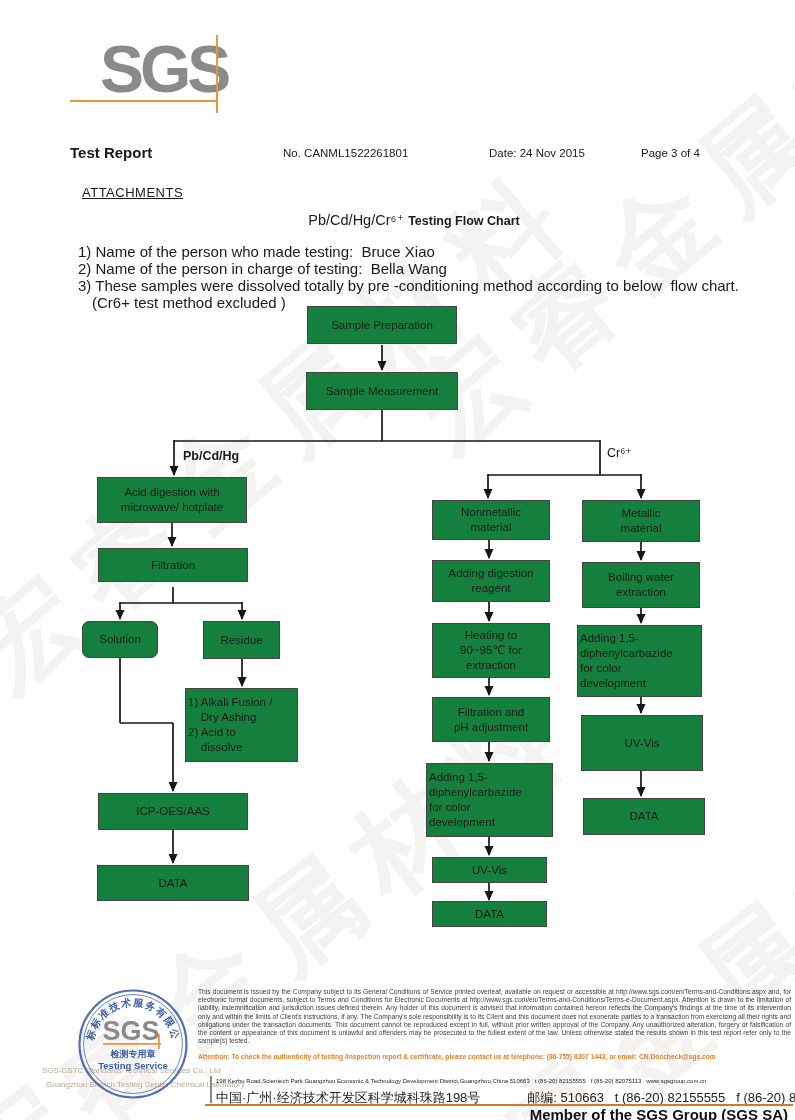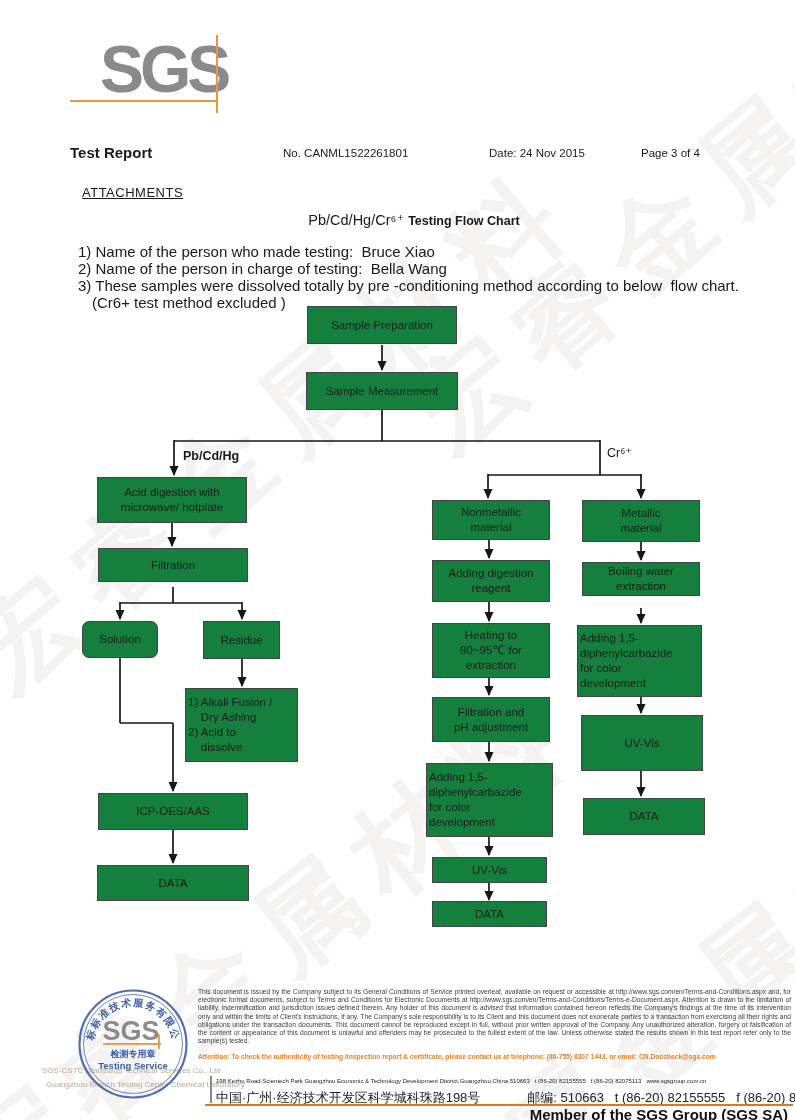--- a/index.html
+++ b/index.html
@@ -137,21 +137,21 @@
 pH adjustment</div>
   <div class="fbox left-align" style="left:426px;top:763px;width:127px;height:74px;">Adding 1,5-
 diphenylcarbazide
 for color
 development</div>
   <div class="fbox" style="left:432px;top:857px;width:115px;height:26px;">UV-Vis</div>
   <div class="fbox" style="left:432px;top:901px;width:115px;height:26px;">DATA</div>
 
   <div class="fbox" style="left:582px;top:500px;width:118px;height:42px;">Metallic
 material</div>
-  <div class="fbox" style="left:582px;top:562px;width:118px;height:34px;">Boiling water
+  <div class="fbox" style="left:582px;top:562px;width:118px;height:46px;">Boiling water
 extraction</div>
   <div class="fbox left-align" style="left:577px;top:625px;width:125px;height:72px;">Adding 1,5-
 diphenylcarbazide
 for color
 development</div>
   <div class="fbox" style="left:581px;top:715px;width:122px;height:56px;">UV-Vis</div>
   <div class="fbox" style="left:583px;top:798px;width:122px;height:37px;">DATA</div>
 
   <div class="legal">This document is issued by the Company subject to its General Conditions of Service printed overleaf, available on request or accessible at http://www.sgs.com/en/Terms-and-Conditions.aspx and, for electronic format documents, subject to Terms and Conditions for Electronic Documents at http://www.sgs.com/en/Terms-and-Conditions/Terms-e-Document.aspx. Attention is drawn to the limitation of liability, indemnification and jurisdiction issues defined therein. Any holder of this document is advised that information contained hereon reflects the Company's findings at the time of its intervention only and within the limits of Client's instructions, if any. The Company's sole responsibility is to its Client and this document does not exonerate parties to a transaction from exercising all their rights and obligations under the transaction documents. This document cannot be reproduced except in full, without prior written approval of the Company. Any unauthorized alteration, forgery or falsification of the content or appearance of this document is unlawful and offenders may be prosecuted to the fullest extent of the law. Unless otherwise stated the results shown in this test report refer only to the sample(s) tested.</div>
   <div class="attention">Attention: To check the authenticity of testing /inspection report &amp; certificate, please contact us at telephone: (86-755) 8307 1443, or email: CN.Doccheck@sgs.com</div>

